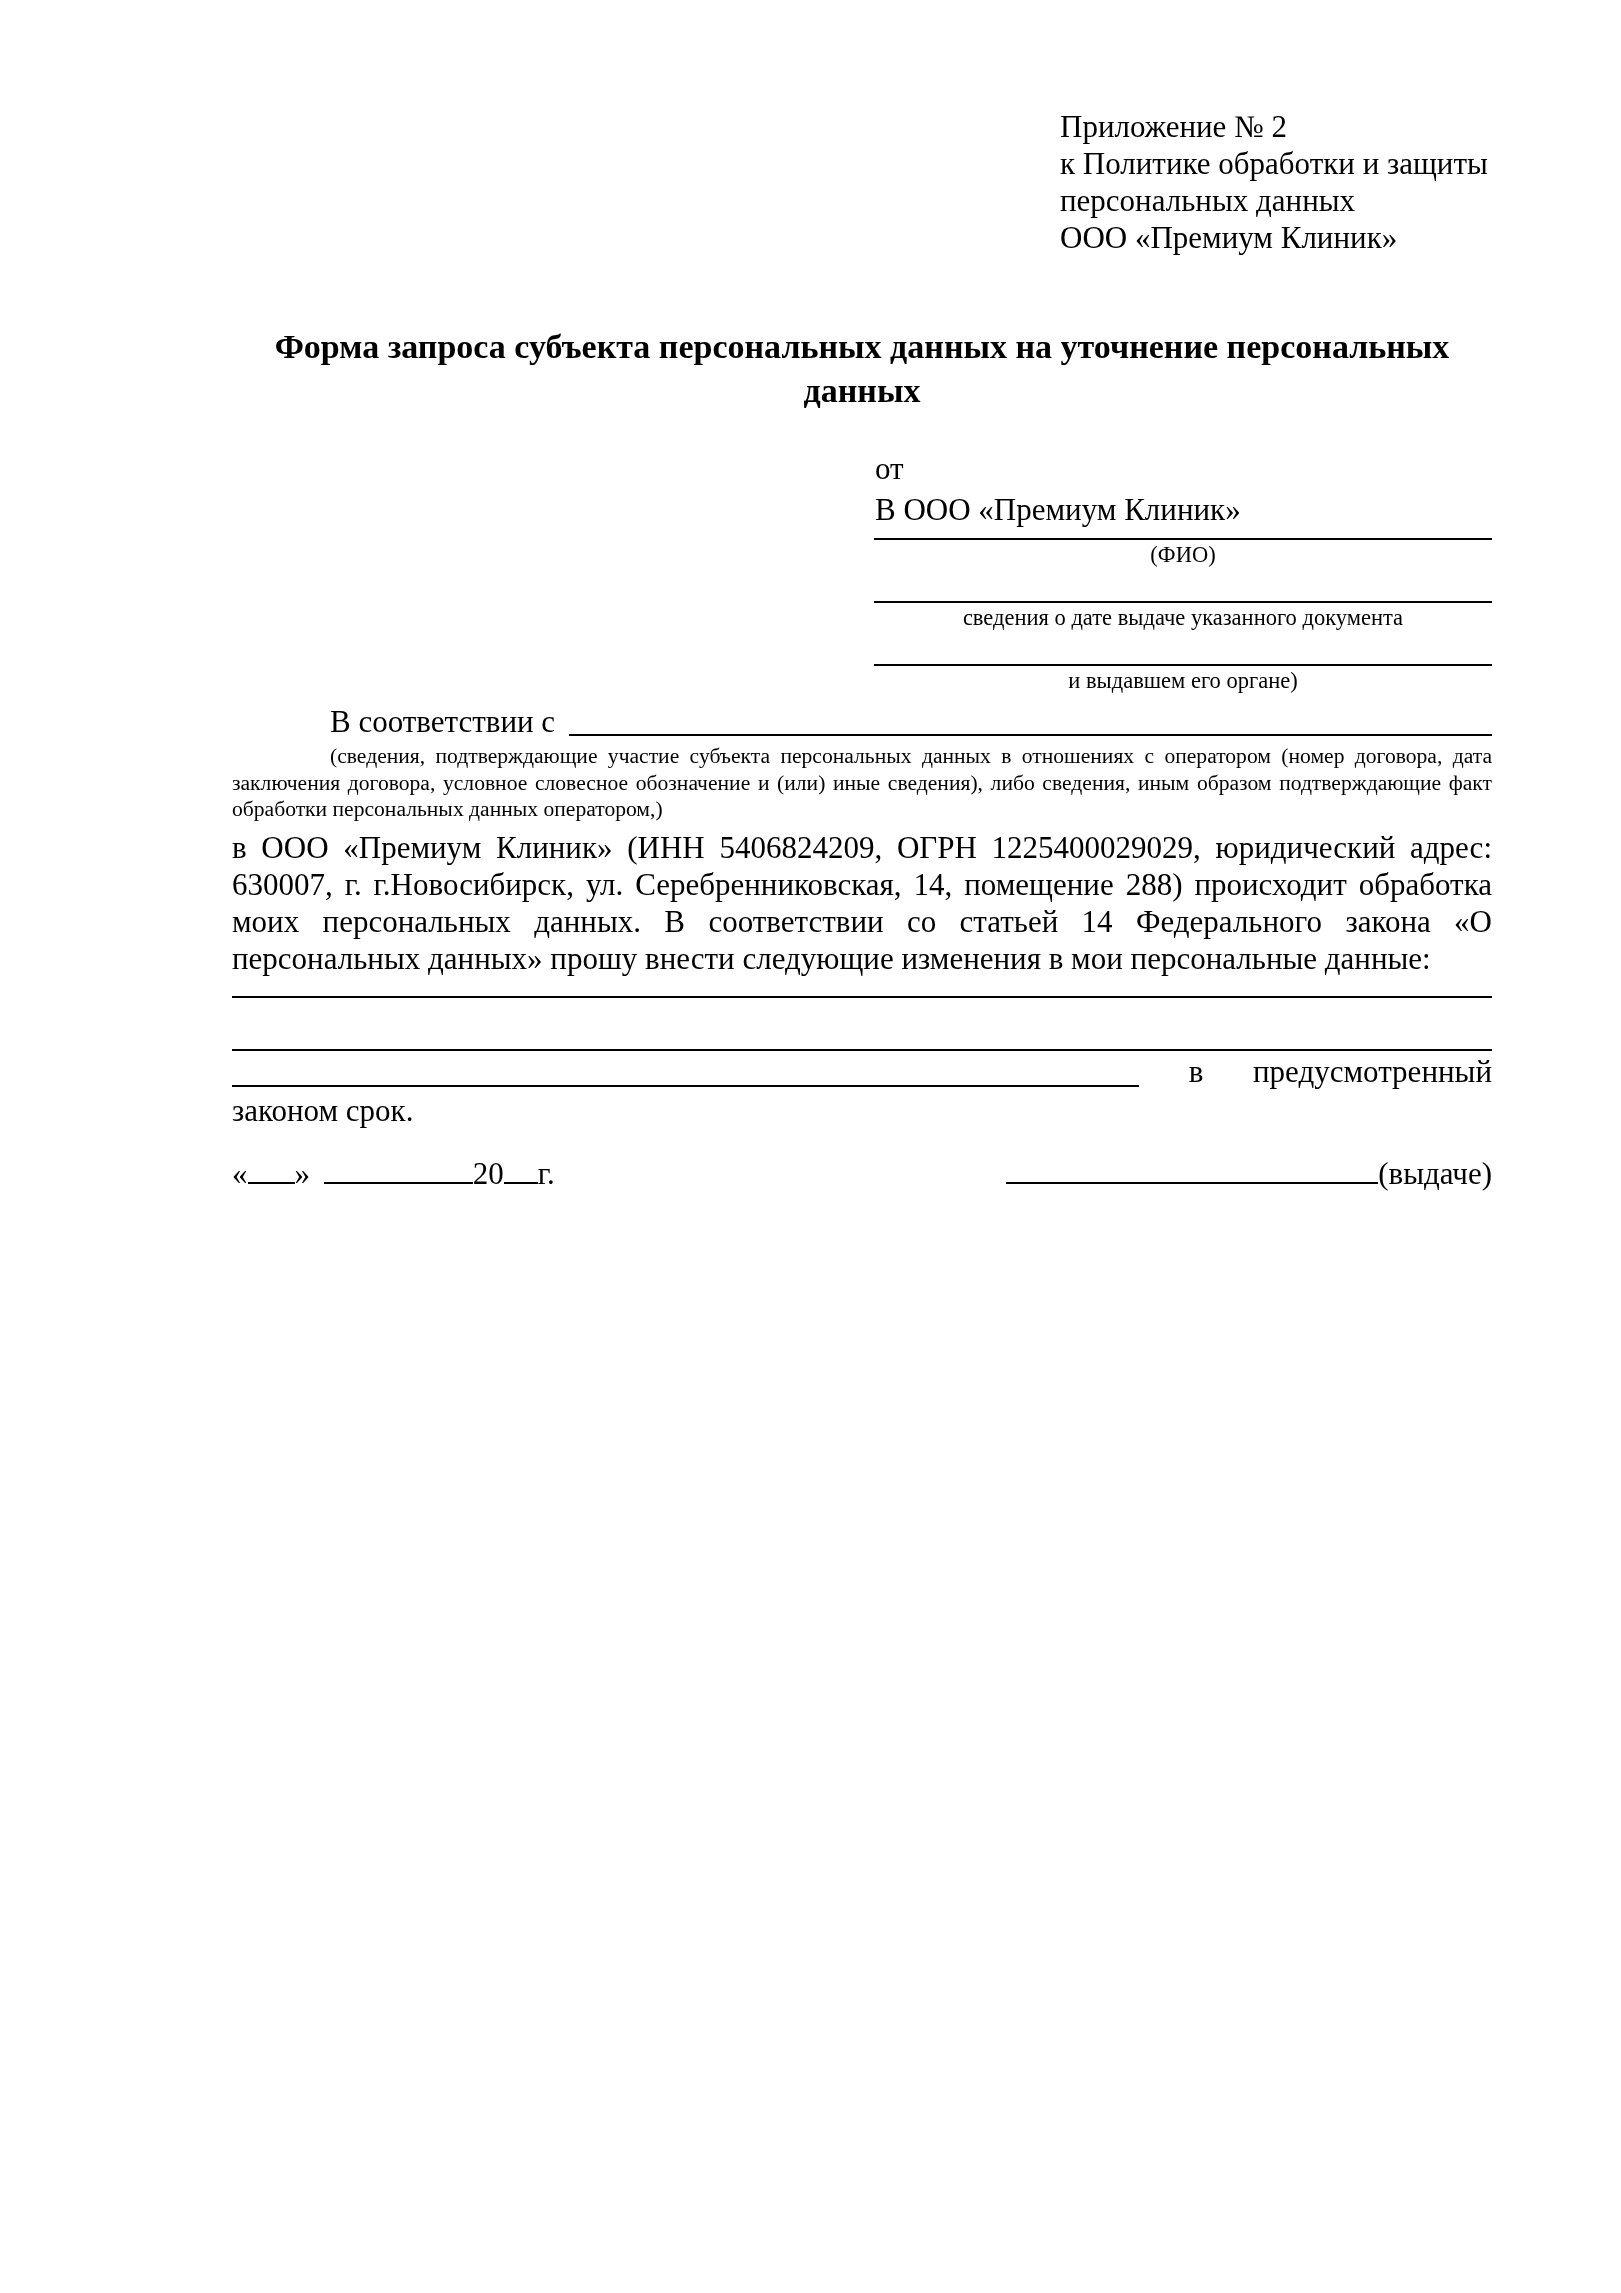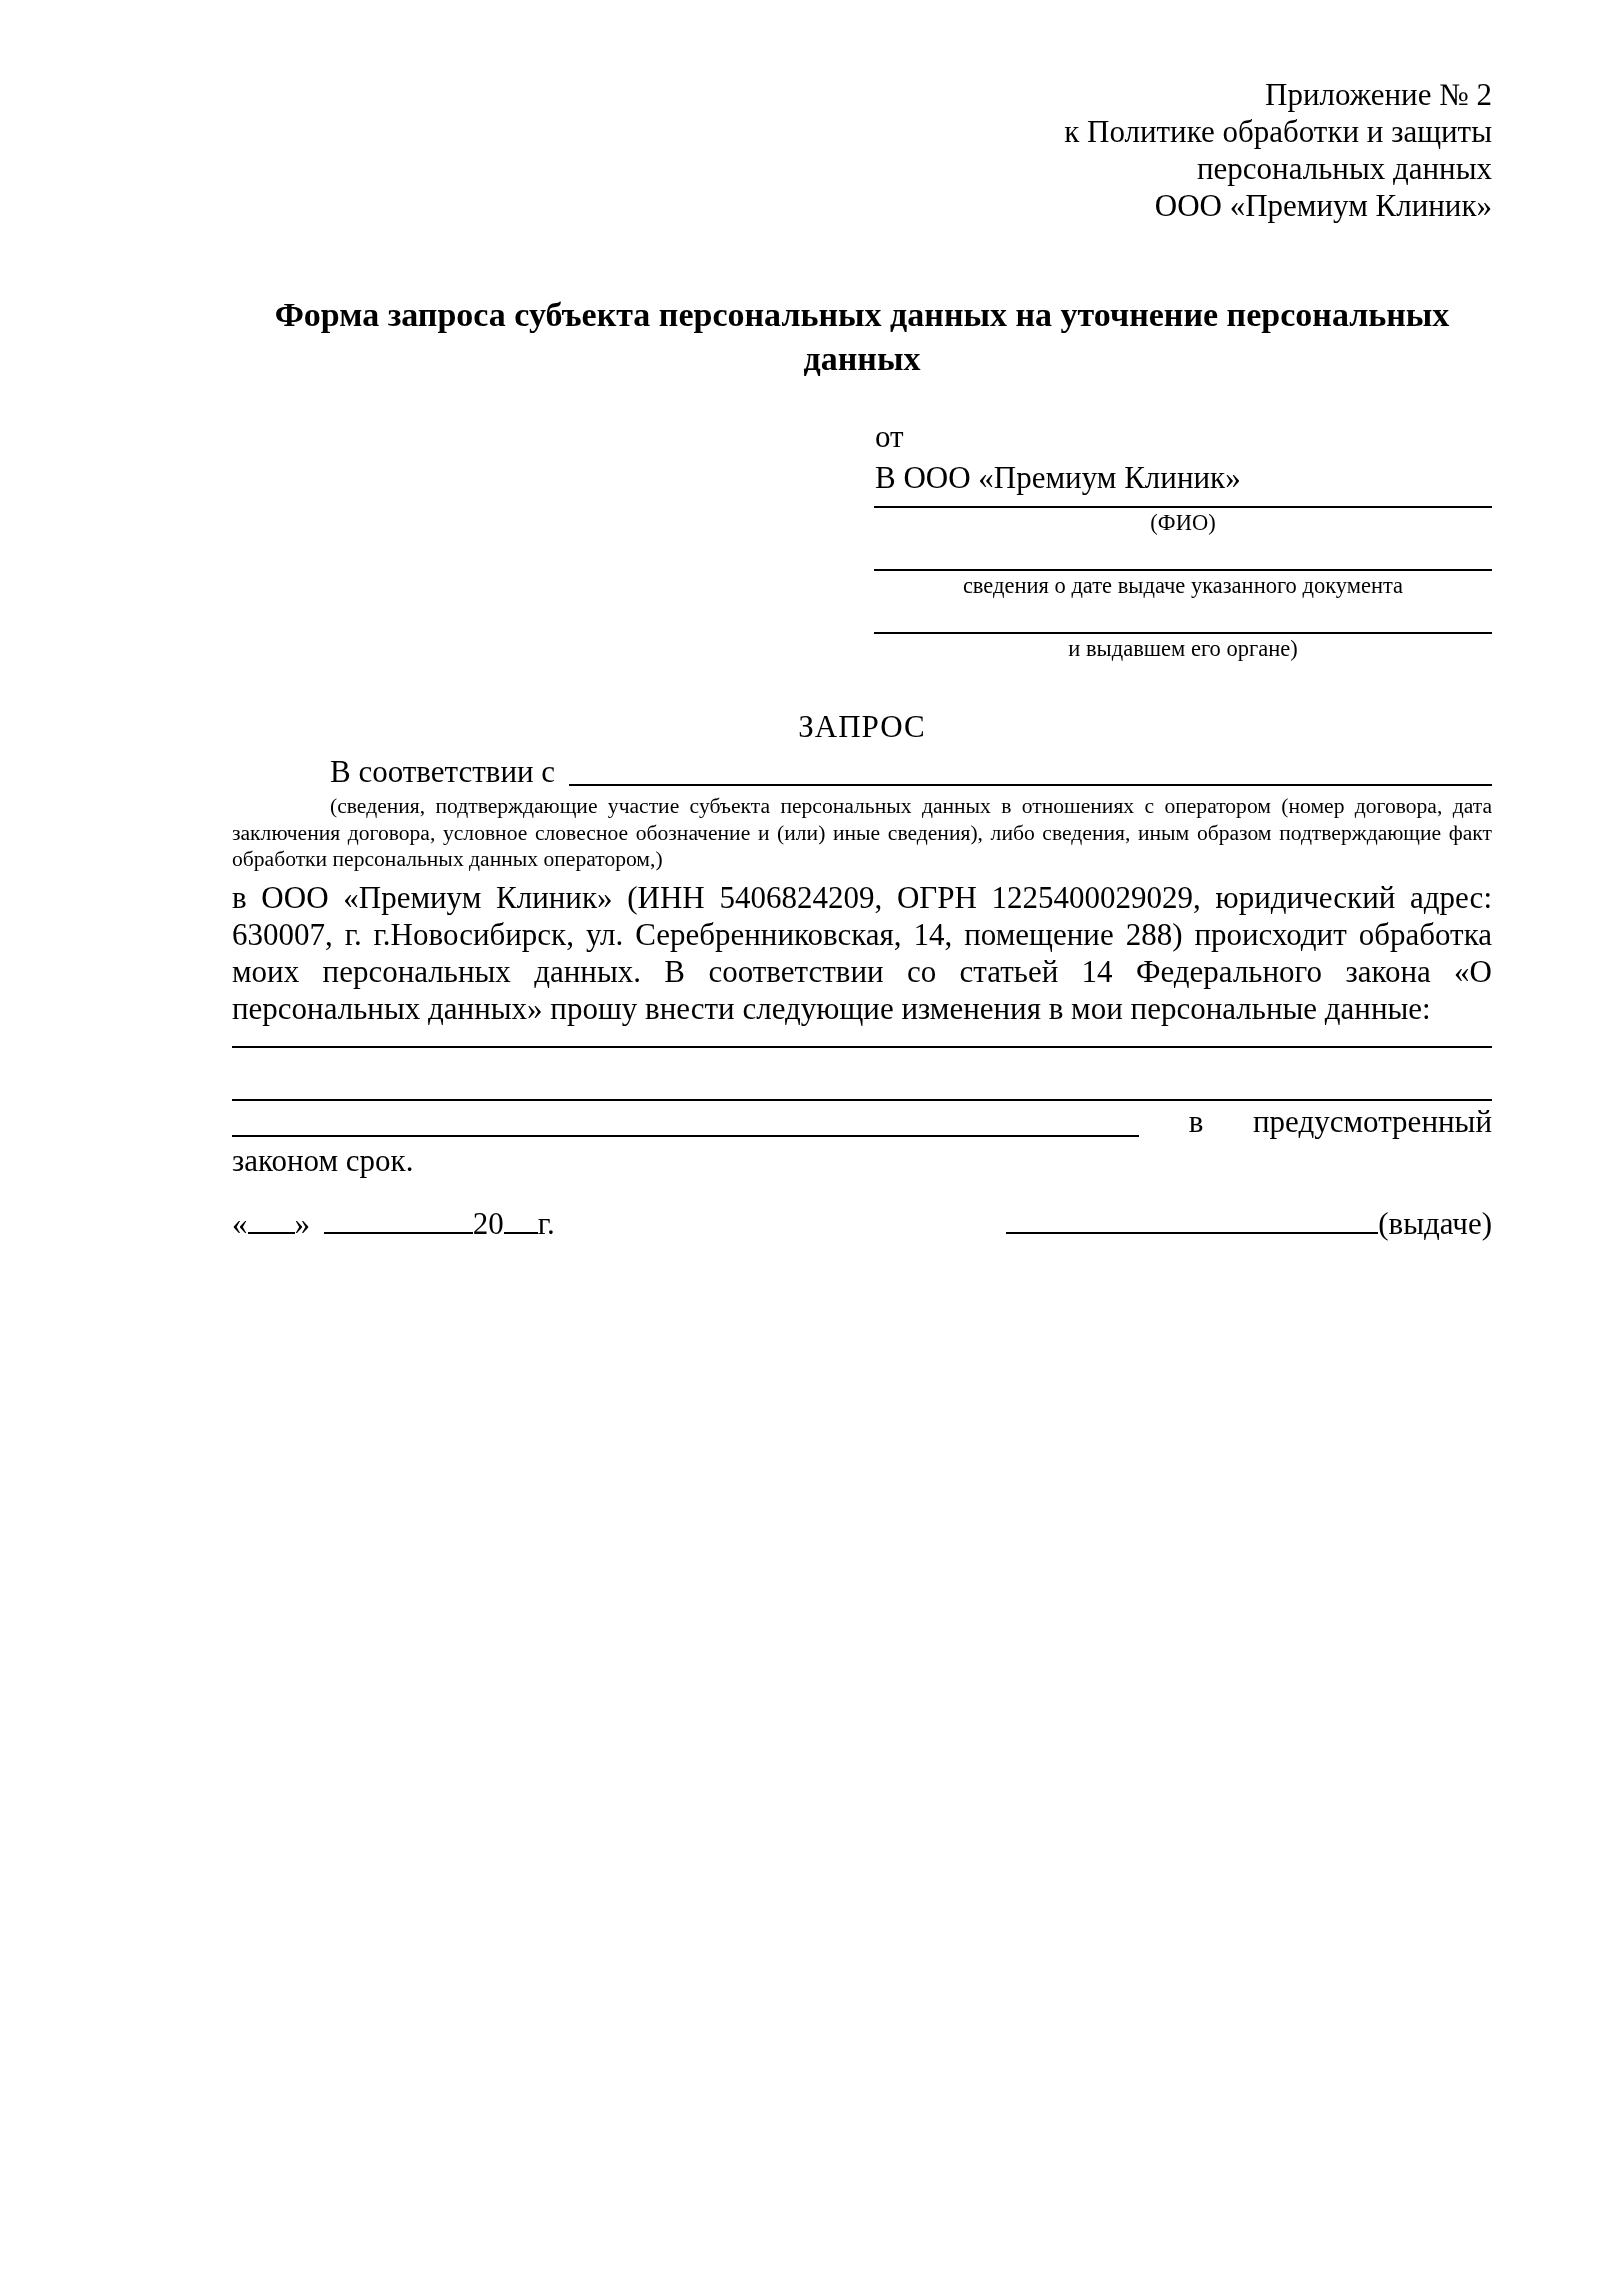--- a/index.html
+++ b/index.html
@@ -8,21 +8,21 @@
     position:relative;
     width:1621px; height:2294px;
     background:#ffffff;
     color:#000000;
     font-family:"Liberation Serif","DejaVu Serif",serif;
     font-size:31px; line-height:37px;
     overflow:hidden;
   }
   .content { position:absolute; left:232px; top:0; width:1260px; }
 
-  .header-block { margin-top:76px; margin-left:828px;text-align:right; }
+  .header-block { margin-top:108px; margin-left:828px; }
   .header-block div { white-space:nowrap; }
 
   .title {
     margin-top:69px;
     font-size:34px; line-height:44px; font-weight:700;
     text-align:center;
   }
 
   .addressee { margin-top:35px; margin-left:643px; line-height:41px; }
 
@@ -108,21 +108,20 @@
       <div class="fill-row">
         <div class="fill-line"></div>
         <div class="fill-caption">сведения о дате выдаче указанного документа</div>
       </div>
       <div class="fill-row">
         <div class="fill-line"></div>
         <div class="fill-caption">и выдавшем его органе)</div>
       </div>
     </div>
 
-    <div class="request-heading">ЗАПРОС</div>
 
     <div class="accordance-row">
       <span class="accordance-prefix">В соответствии с</span>
       <span class="accordance-underline"></span>
     </div>
 
     <p class="note">(сведения, подтверждающие участие субъекта персональных данных в отношениях с оператором (номер договора, дата заключения договора, условное словесное обозначение и (или) иные сведения), либо сведения, иным образом подтверждающие факт обработки персональных данных оператором,)</p>
 
     <p class="body-para">в ООО «Премиум Клиник» (ИНН 5406824209, ОГРН 1225400029029, юридический адрес: 630007, г. г.Новосибирск, ул. Серебренниковская, 14, помещение 288) происходит обработка моих персональных данных. В соответствии со статьей 14 Федерального закона «О персональных данных» прошу внести следующие изменения в мои персональные данные:</p>
 

